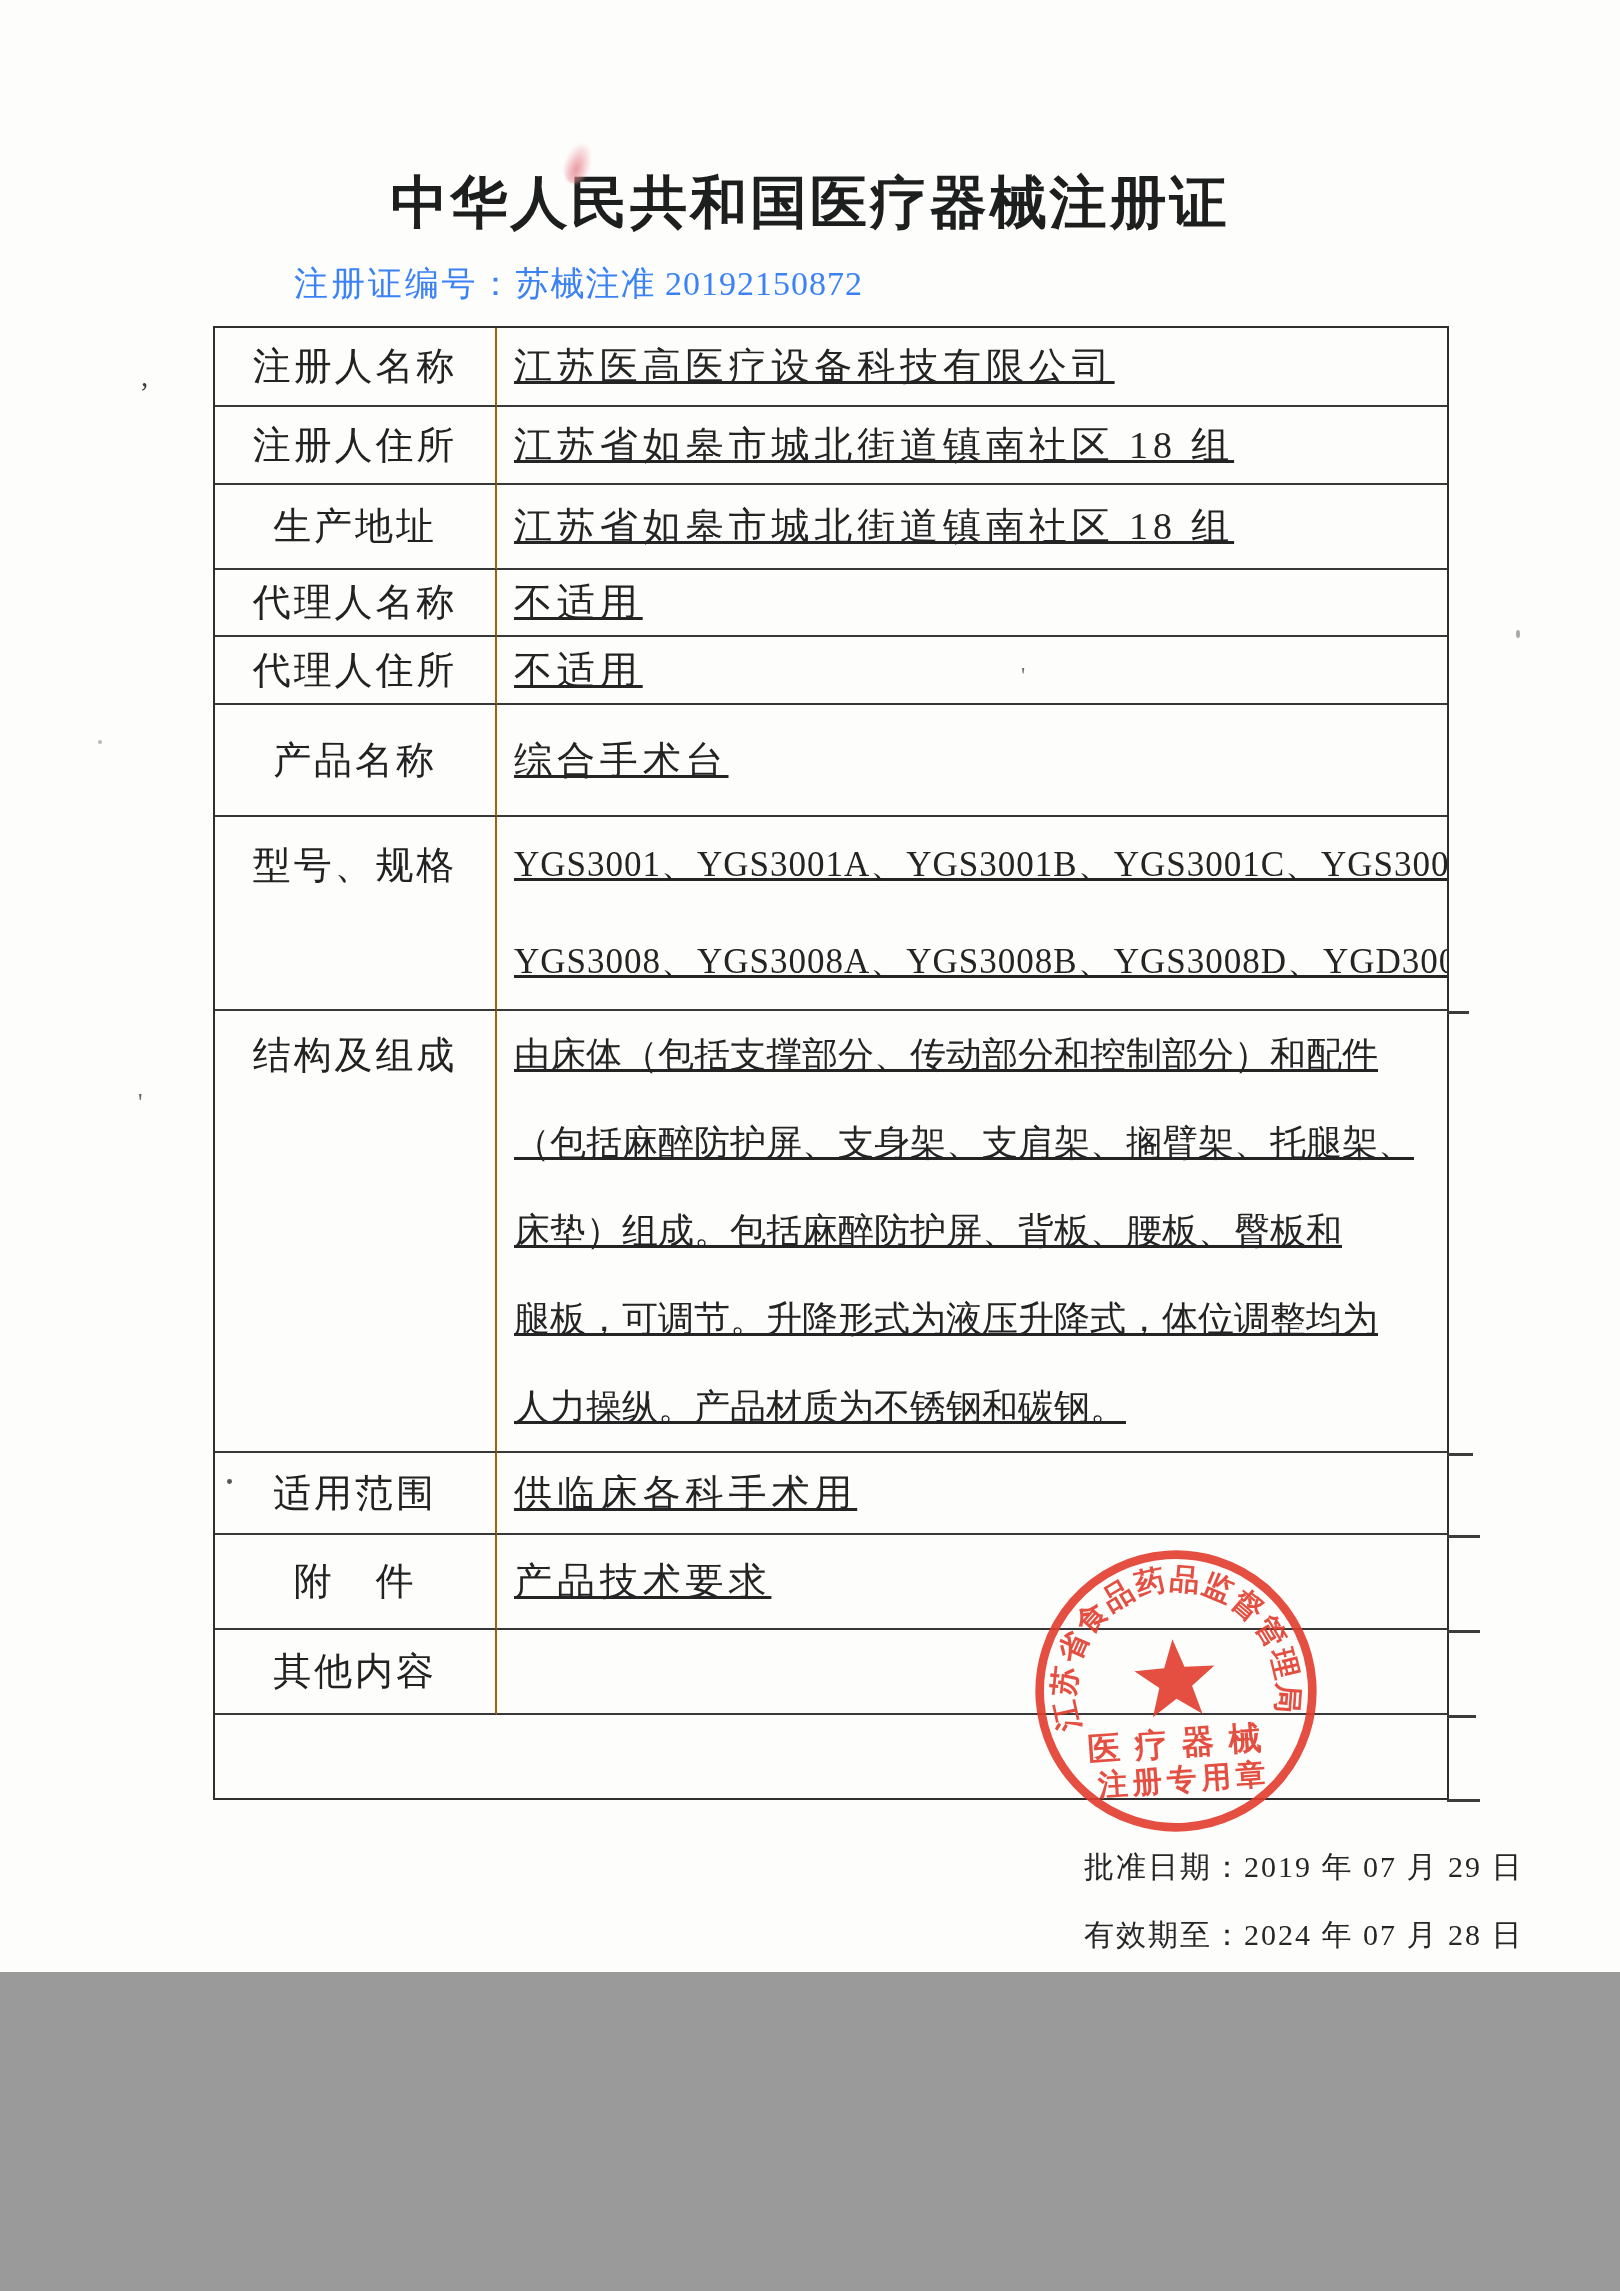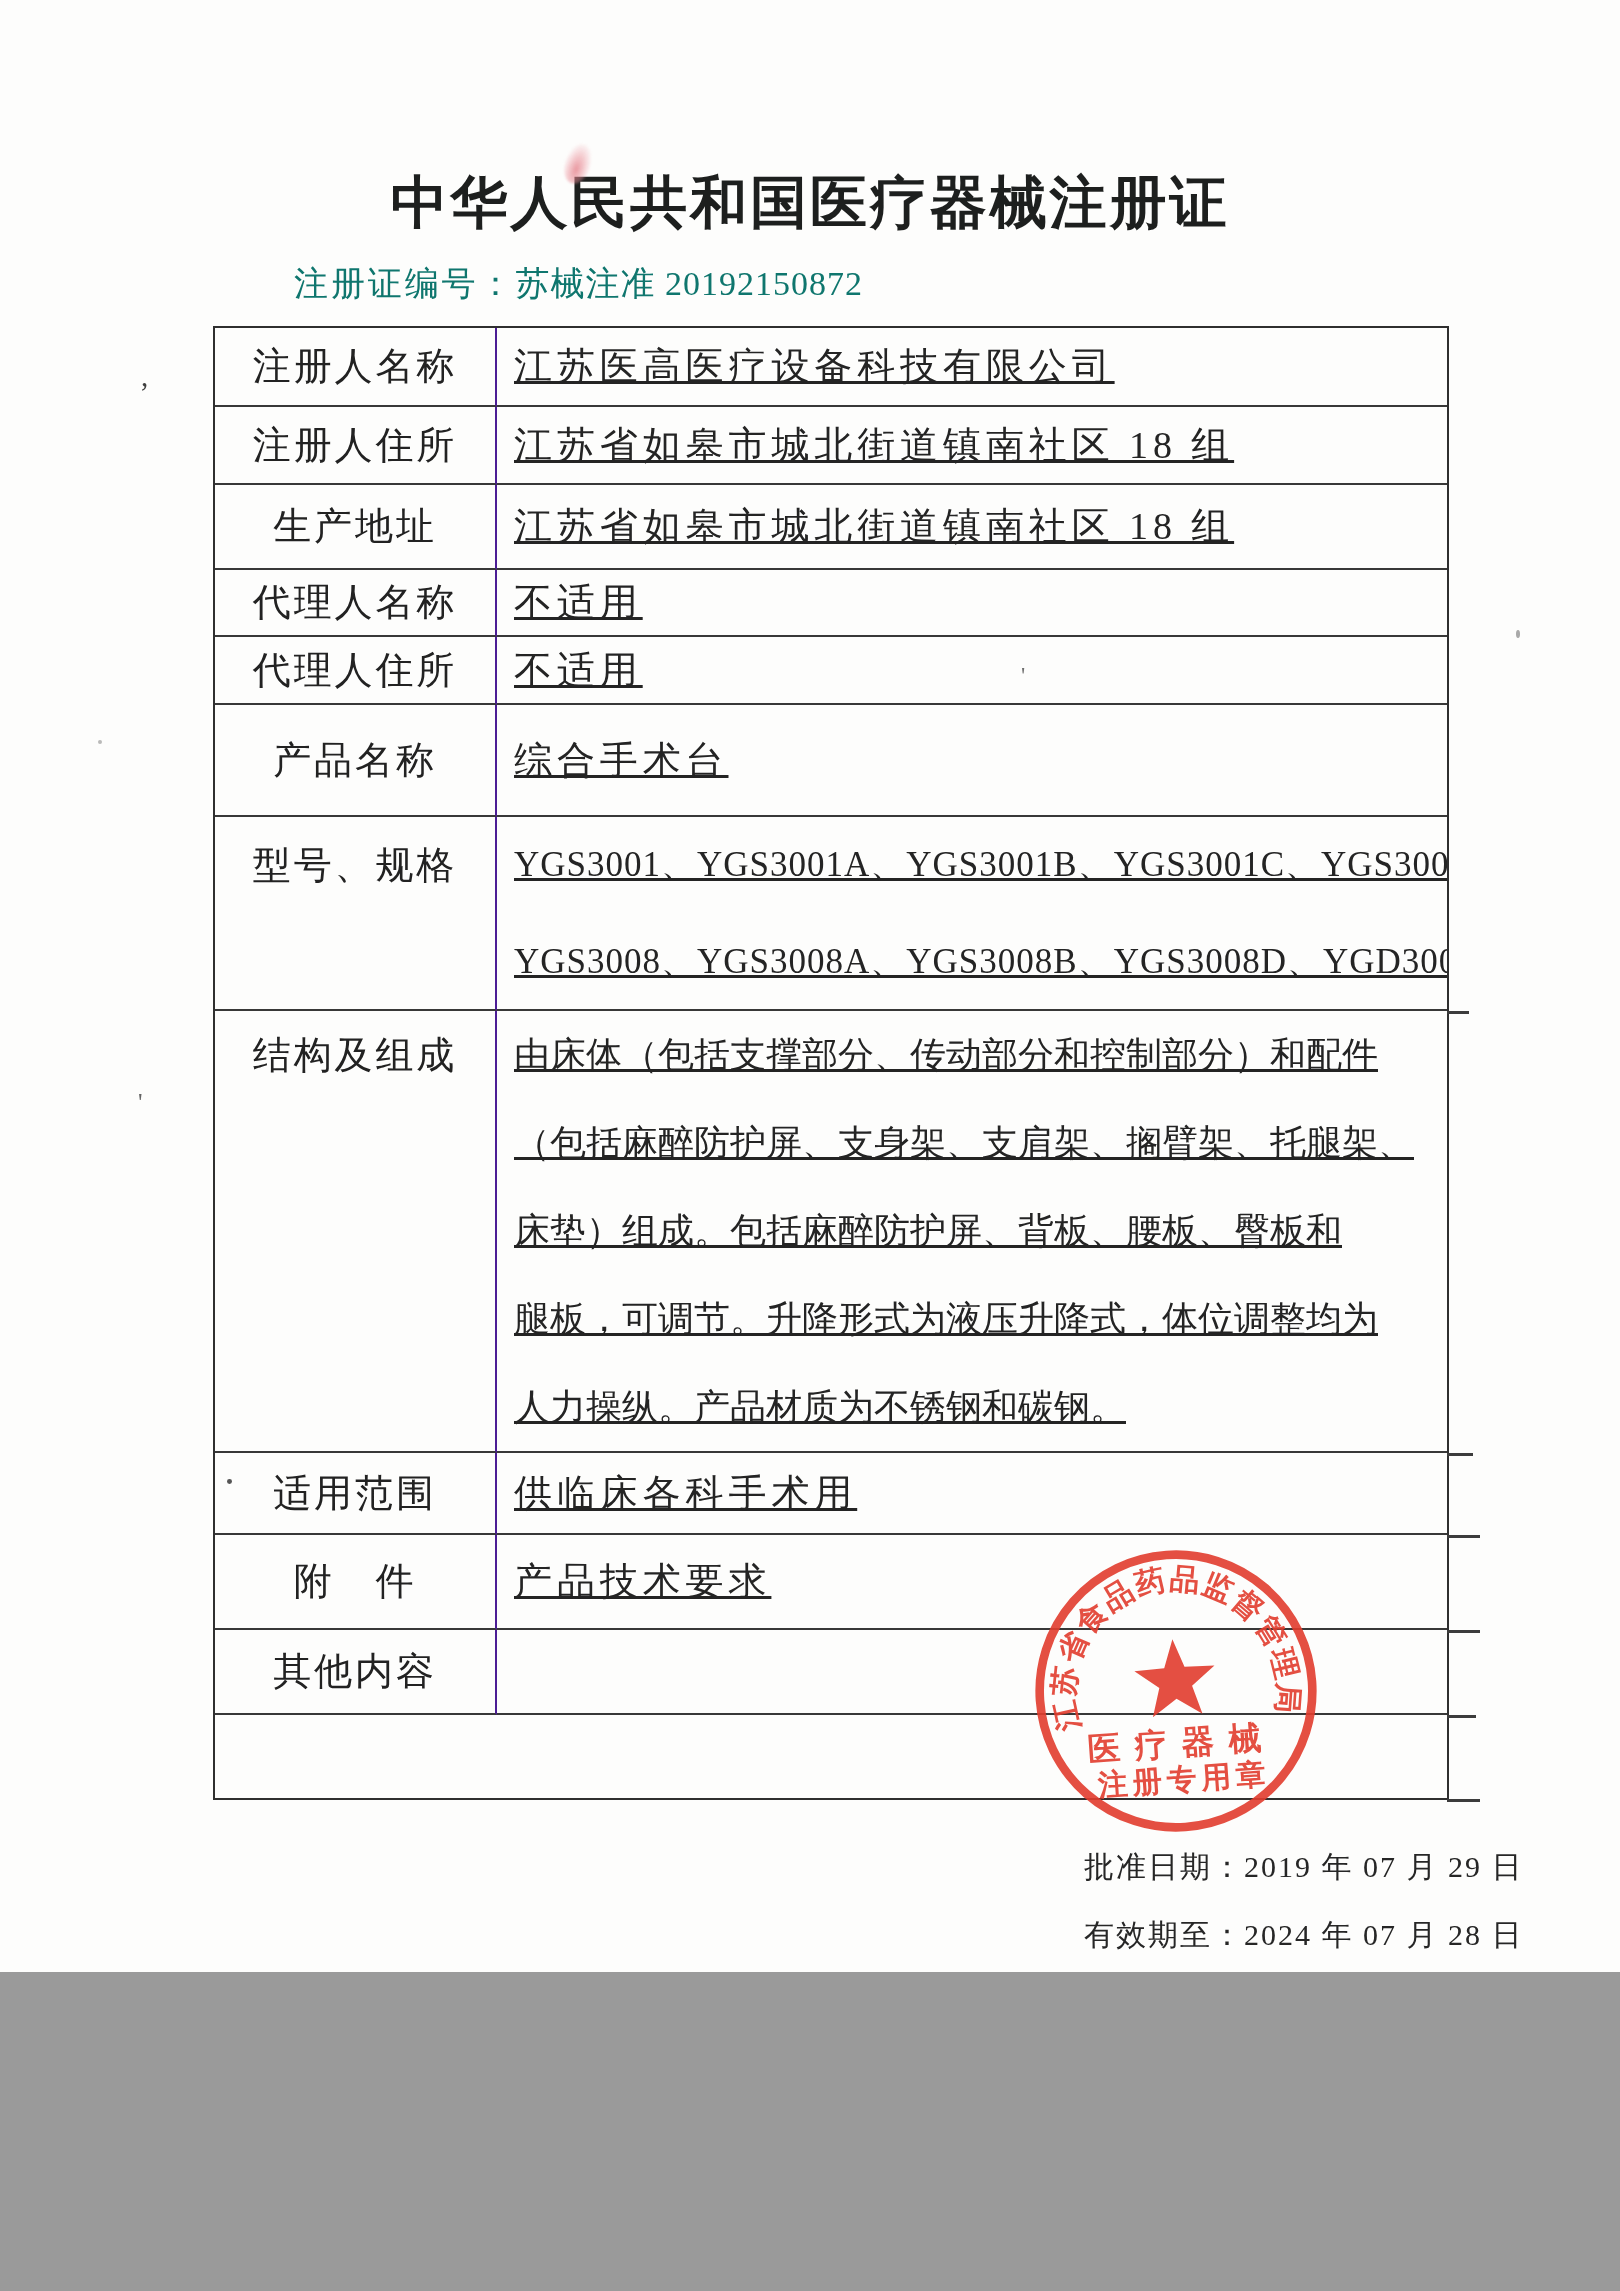--- a/index.html
+++ b/index.html
@@ -13,41 +13,41 @@
     overflow:hidden;
   }
   .doc-title{
     position:absolute;top:165px;left:0;width:1620px;
     text-align:center;
     font-size:57px;font-weight:bold;letter-spacing:2.9px;
     color:#1d1f1e;
   }
   .reg-line{
     position:absolute;top:261px;left:294px;
-    font-size:34px;letter-spacing:2.9px;color:#0f766e;
+    font-size:34px;letter-spacing:2.9px;color:#3b82f6;
   }
   .reg-line .num{letter-spacing:1px;}
   
   .cert-table{
     position:absolute;left:213px;top:326px;width:1236px;
     border:2.9px solid #2f2f2f;
     box-sizing:border-box;
     display:grid;
     grid-template-columns:282px 1fr;
     grid-template-rows:79px 78px 85px 67px 68px 112px 194px 442px 82px 95px 85px 83px;
     background:transparent;
   }
   .cell{
     box-sizing:border-box;
     border-bottom:2px solid #383838;
     overflow:hidden;
   }
   .cell.last{border-bottom:none;}
   .lbl{
-    border-right:2px solid #4c1d95;
+    border-right:2px solid #a16207;
     display:flex;align-items:center;justify-content:center;
     font-size:38px;letter-spacing:2.9px;color:#222;
     text-align:left;
   }
   .lbl.top-align{align-items:flex-start;}
   .lbl.top-align span{line-height:97px;}
   .lbl.top-align-5 span{line-height:88px;}
   .val{
     display:flex;align-items:center;
     padding-left:17px;

